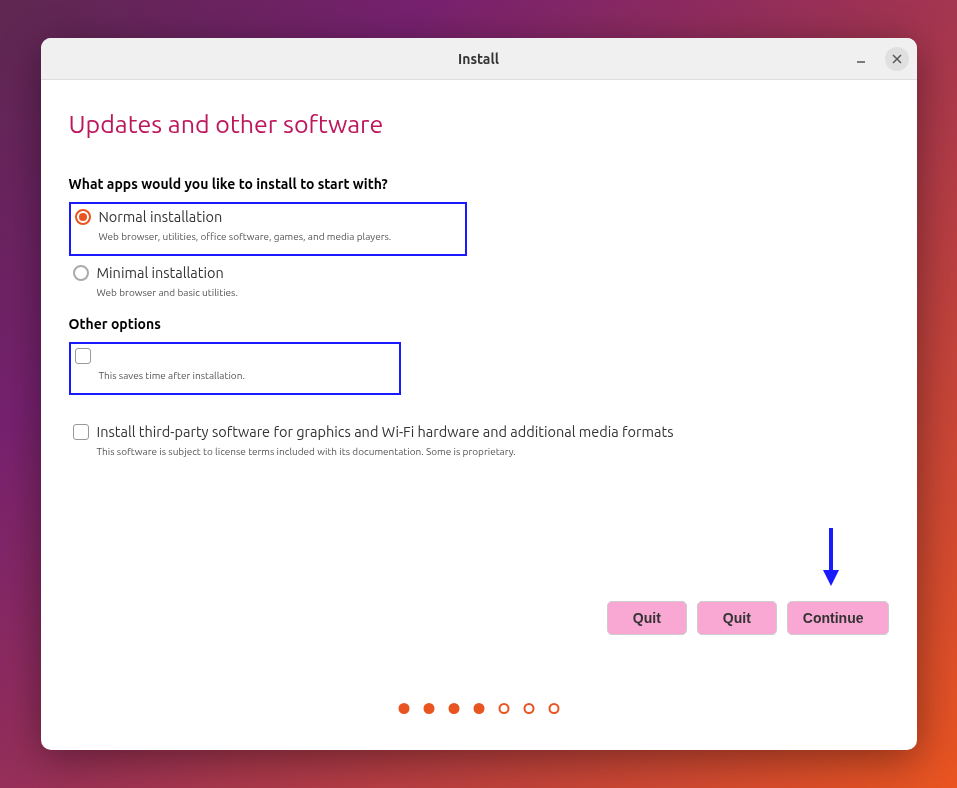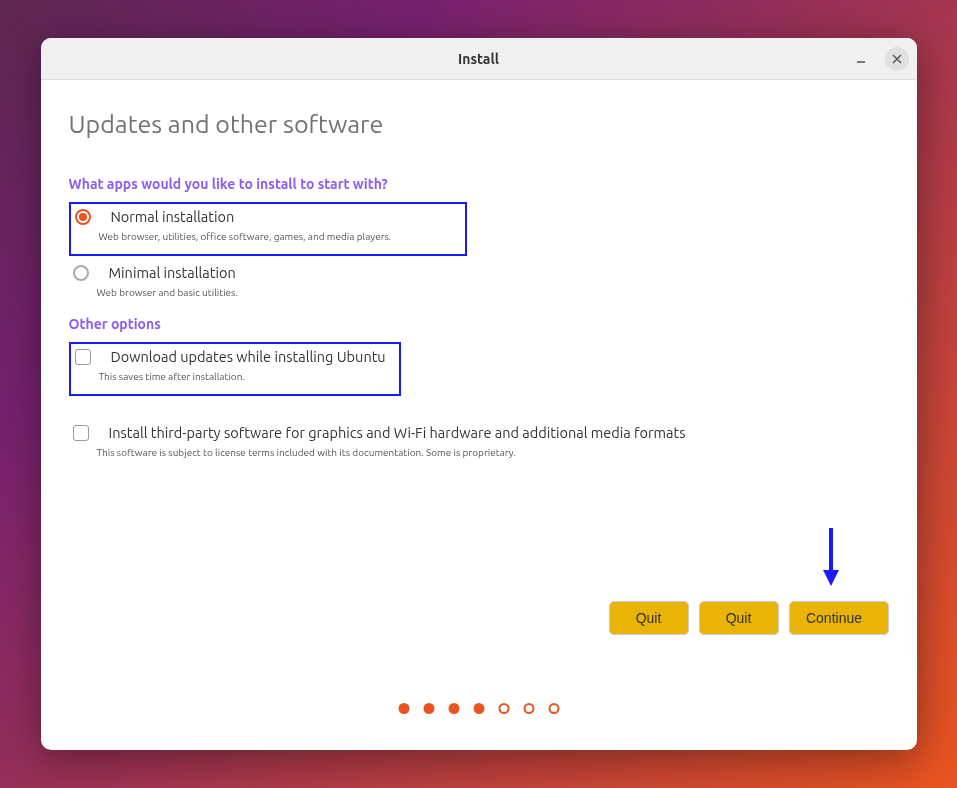--- a/index.html
+++ b/index.html
@@ -61,41 +61,41 @@
       background: transparent;
     }
     .content {
       flex: 1;
       padding: 30px 28px 20px 28px;
       position: relative;
     }
     .page-title {
       font-size: 25px;
       font-weight: 400;
-      color: #737373;
+      color: #be185d;
       margin-bottom: 38px;
     }
     .section-label {
       font-size: 14px;
       font-weight: 700;
-      color: #8b5cf6;
+      color: #000000;
       margin-bottom: 10px;
     }
     .option-block {
       padding: 2px 4px 6px 4px;
       margin-bottom: 4px;
     }
     .highlight-box {
       border: 2px solid #1a1aff;
       margin-bottom: 4px;
     }
     .option-row {
       display: flex;
       align-items: center;
-      gap: 20px;
+      gap: 8px;
       padding: 2px 0;
     }
     .radio {
       width: 16px;
       height: 16px;
       border-radius: 50%;
       border: 2px solid #aaa;
       display: inline-flex;
       align-items: center;
       justify-content: center;
@@ -134,26 +134,27 @@
       position: absolute;
       right: 28px;
       bottom: 115px;
       display: flex;
       gap: 10px;
     }
     .btn {
       padding: 8px 24px;
       border: 1px solid #ccc;
       border-radius: 5px;
-      background: #eab308;
+      background: #f9a8d4;
       font-size: 14px;
       color: #333;
       cursor: pointer;
       min-width: 80px;
       text-align: center;
+      font-weight: bold;
     }
     .btn.continue { min-width: 100px; padding-left: 15px; }
     .dots {
       position: absolute;
       bottom: 36px;
       left: 50%;
       transform: translateX(-50%);
       display: flex;
       gap: 14px;
     }
@@ -212,21 +213,20 @@
         <span class="option-label">Minimal installation</span>
       </div>
       <div class="option-desc">Web browser and basic utilities.</div>
     </div>
 
     <div class="section-label" style="margin-top:6px;">Other options</div>
 
     <div class="option-block highlight-box" style="width:332px;">
       <div class="option-row">
         <span class="checkbox"></span>
-        <span class="option-label">Download updates while installing Ubuntu</span>
       </div>
       <div class="option-desc">This saves time after installation.</div>
     </div>
 
     <div class="option-block" style="margin-top:24px;">
       <div class="option-row">
         <span class="checkbox"></span>
         <span class="option-label">Install third-party software for graphics and Wi-Fi hardware and additional media formats</span>
       </div>
       <div class="option-desc">This software is subject to license terms included with its documentation. Some is proprietary.</div>

